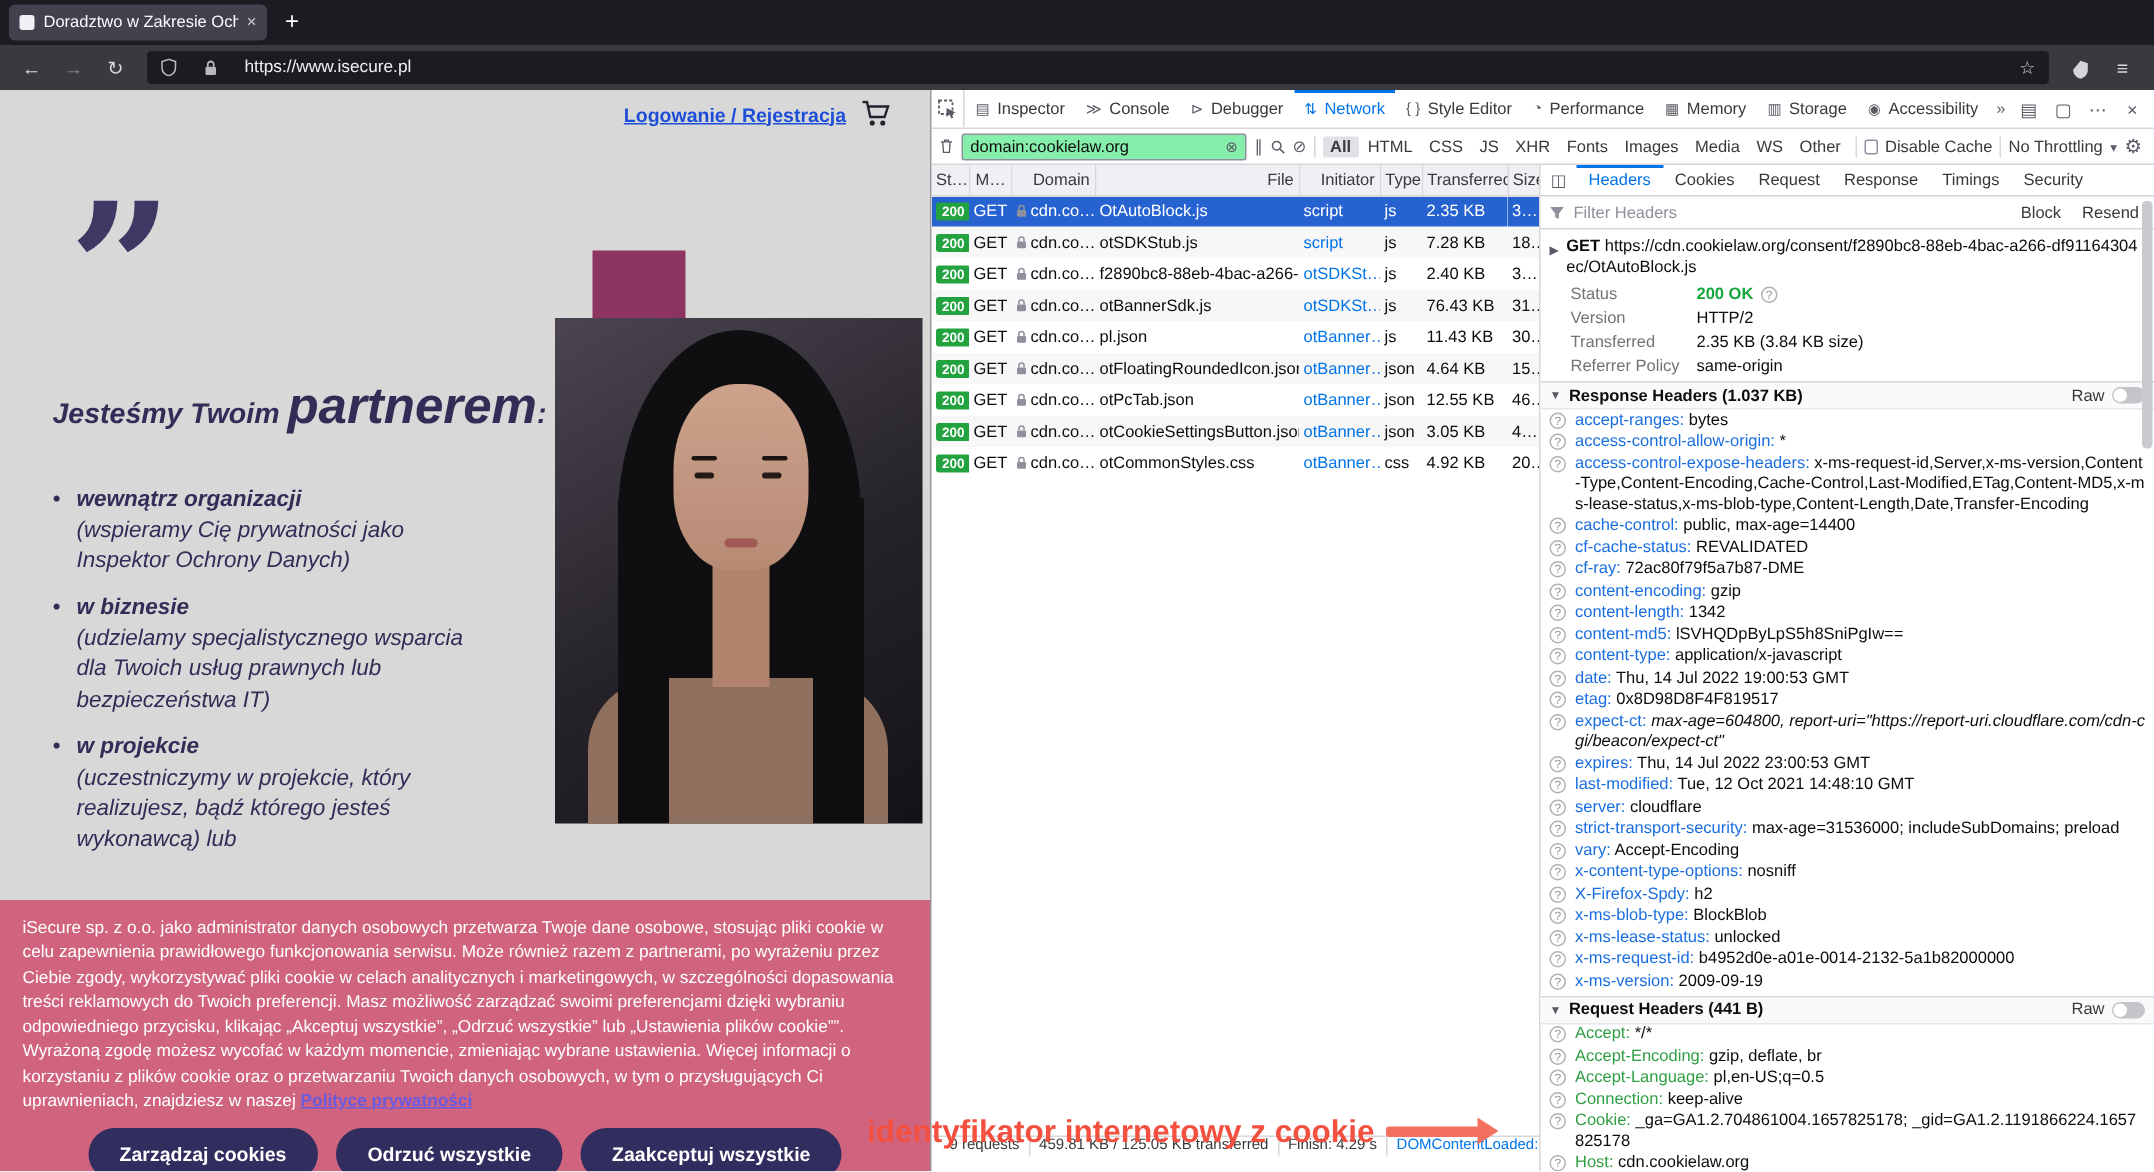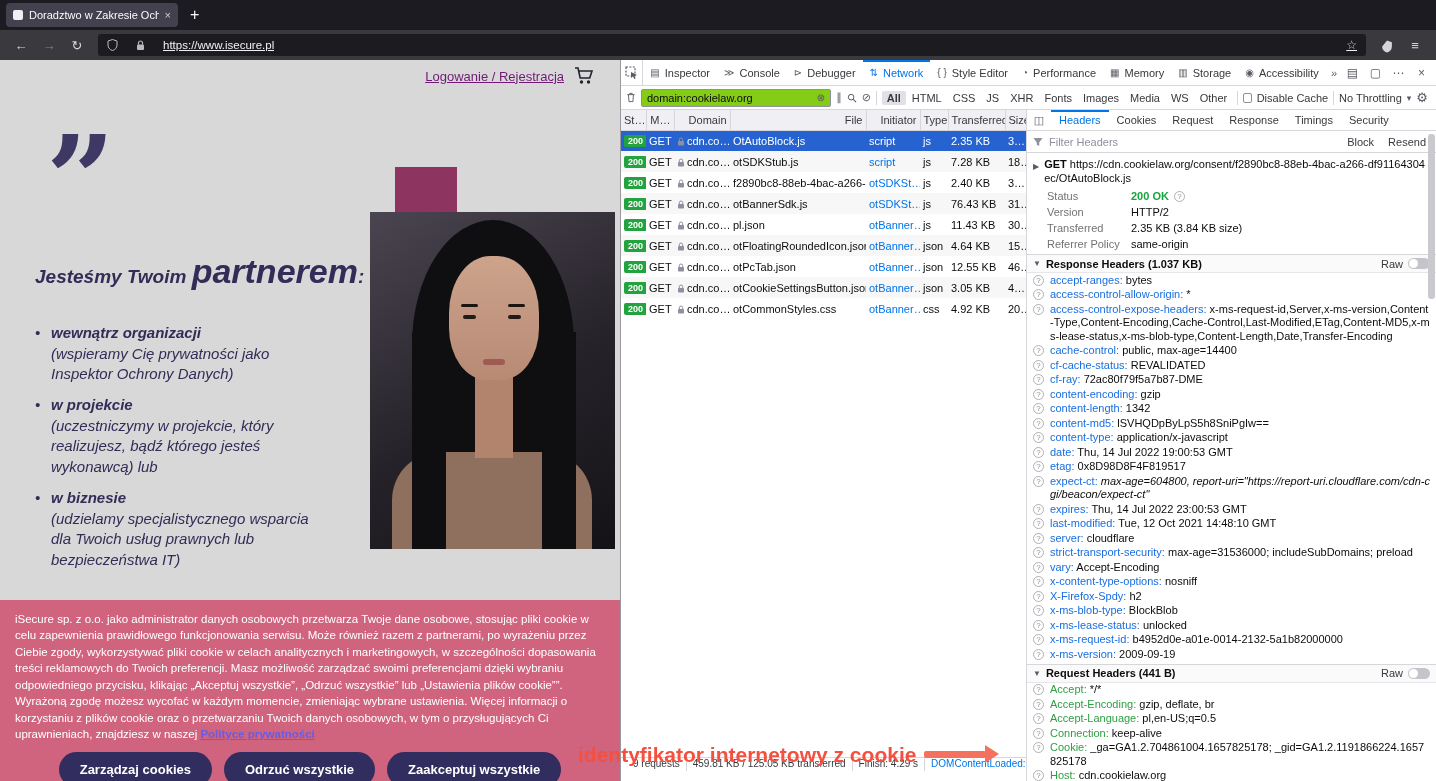--- a/index.html
+++ b/index.html
@@ -10,37 +10,37 @@
   .tabbar { position:absolute; top:0; left:0; width:100%; height:30px; background:#1c1b22; display:flex; align-items:center; padding-left:6px; }
   .tab { width:172px; height:24px; background:#42414d; border-radius:4px; display:flex; align-items:center; gap:6px; padding:0 7px; color:#fbfbfe; font-size:11px; }
   .favicon { width:10px; height:10px; border-radius:2px; background:#f0f0f4; flex:0 0 10px; }
   .tab-title { flex:1; white-space:nowrap; overflow:hidden; }
   .tab-close { color:#cfcfd4; font-size:11px; }
   .newtab { color:#fbfbfe; font-size:16px; margin-left:12px; }
 
   .navbar { position:absolute; top:30px; left:0; width:100%; height:30px; background:#39393e; display:flex; align-items:center; gap:2px; padding:0 8px; }
   .nav-icon { color:#d6d6da; width:26px; text-align:center; font-size:13px; flex:0 0 26px; }
   .nav-icon.dim { color:#82828a; }
-  .urlbar { flex:1; height:22px; background:#1c1c20; border-radius:3px; display:flex; align-items:center; padding:0 9px; gap:18px; color:#f0f0f4; font-size:11.5px; margin:0 6px;text-decoration:underline; }
+  .urlbar { flex:1; height:22px; background:#1c1c20; border-radius:3px; display:flex; align-items:center; padding:0 9px; gap:18px; color:#f0f0f4; font-size:11.5px; margin:0 6px; }
   .url-text { white-space:nowrap; overflow:hidden; }
   .star { margin-left:auto; color:#cfcfd4; font-size:12px; }
 
   
   .page { position:absolute; top:60px; left:0; width:620px; height:721px; background:#d8d8d8; overflow:hidden; }
   .site-header { height:55px; background:#fff; position:relative; display:flex; align-items:center; }
   .logo { display:flex; align-items:center; gap:7px; margin-left:14px; }
   .logo-text { font-size:23px; color:#433e69; font-weight:bold; letter-spacing:.3px; }
   .lang { position:absolute; top:0; height:55px; width:52px; display:flex; align-items:center; justify-content:center; font-size:13px; font-weight:bold; }
   .lang-pl { right:113px; background:#ededed; color:#e2503f; }
   .lang-en { right:61px; background:#fff; color:#3c3c44; }
   .hamburger { position:absolute; right:18px; top:15px; width:40px; }
   .hamburger span { display:block; height:5px; background:#e2503f; border-radius:3px; margin-bottom:6px; }
 
   .login-row { height:32px; display:flex; align-items:center; justify-content:flex-end; padding-right:26px; gap:10px; }
-  .login-link { font-size:13px; font-weight:normal; color:#701a75; text-decoration:underline; }
+  .login-link { font-size:13px; font-weight:bold; color:#1d4ed8; text-decoration:underline; }
 
   .hero { position:relative; height:634px; }
   .quote { position:absolute; left:46px; top:28px; font-family:"DejaVu Serif",serif; font-weight:bold; font-size:120px; line-height:1; color:#3e3865; height:90px; overflow:visible; }
   .accent-rect { position:absolute; left:395px; top:75px; width:62px; height:46px; background:#8d3560; }
   .photo { position:absolute; left:370px; top:120px; width:245px; height:337px; background:linear-gradient(150deg,#4a4550 0%,#262229 55%,#141217 100%); overflow:hidden; }
   .ph-hair { position:absolute; left:42px; top:8px; width:162px; height:250px; background:#0f0e11; border-radius:50% 50% 40% 40%; }
   .ph-shoulders { position:absolute; left:22px; top:240px; width:200px; height:110px; background:#8f6f5d; border-radius:48px 48px 0 0; }
   .ph-hairl { position:absolute; left:42px; top:120px; width:34px; height:217px; background:#0f0e11; }
   .ph-hairr { position:absolute; left:172px; top:120px; width:34px; height:217px; background:#0f0e11; }
   .ph-face { position:absolute; left:79px; top:44px; width:90px; height:124px; background:linear-gradient(#cda38c,#b78a74); border-radius:46% 46% 42% 42%; }
@@ -71,21 +71,21 @@
   .dt-tab { display:flex; align-items:center; gap:5px; padding:0 7px; color:#38383d; position:relative; cursor:pointer; white-space:nowrap; }
   .dt-tab .ticon { font-size:10px; color:#5b5b66; }
   .dt-tab.selected { color:#0074e8; }
   .dt-tab.selected .ticon { color:#0074e8; }
   .dt-tab.selected::after { content:""; position:absolute; left:0; right:0; top:0; height:2px; background:#0074e8; }
   .dt-chevrons { display:flex; align-items:center; color:#5b5b66; padding:0 5px; }
   .dt-toolbar-right { margin-left:auto; display:flex; align-items:center; gap:2px; padding-right:4px; color:#5b5b66; }
   .dt-toolbar-right span { width:21px; text-align:center; font-size:12px; }
 
   .dt-filterbar { flex:0 0 24px; border-bottom:1px solid #d7d7db; display:flex; align-items:center; padding:0 5px; gap:5px; white-space:nowrap; overflow:hidden; }
-  .dt-filter-input { width:228px; height:18px; border:1px solid #8f8f9d; border-radius:2px; display:flex; align-items:center; padding:0 5px; gap:4px; background:#84cc16; }
+  .dt-filter-input { width:228px; height:18px; border:1px solid #8f8f9d; border-radius:2px; display:flex; align-items:center; padding:0 5px; gap:4px; background:#86efac; }
   .dt-filter-input .val { flex:1; overflow:hidden; }
   .dt-filter-input .clear { color:#5b5b66; font-size:10px; }
   .fb-icon { color:#5b5b66; font-size:11px; }
   .fb-sep { width:1px; height:14px; background:#d7d7db; }
   .ftype { padding:1px 5px; border-radius:2px; color:#38383d; cursor:pointer; }
   .ftype.selected { background:#e0e0e6; font-weight:bold; }
   .fb-check { width:10px; height:10px; border:1px solid #8f8f9d; border-radius:2px; background:#fff; }
   .fb-label { color:#38383d; }
   .fb-caret { color:#5b5b66; font-size:9px; }
   .fb-gear { margin-left:auto; color:#5b5b66; font-size:13px; padding-right:3px; }
@@ -213,22 +213,22 @@
         <div class="ph-brow" style="left:91px"></div>
         <div class="ph-brow" style="left:138px"></div>
         <div class="ph-eye" style="left:93px"></div>
         <div class="ph-eye" style="left:138px"></div>
         <div class="ph-lips"></div>
       </div>
       <div class="hero-text">
         <div class="headline"><span>Jesteśmy Twoim </span><span class="big">partnerem</span><span>:</span></div>
         <ul class="bullets" id="bullets">
             <li><span class="b">wewnątrz organizacji</span><span>(wspieramy Cię prywatności jako Inspektor Ochrony Danych)</span></li>
+            <li><span class="b">w biznesie</span><span>(udzielamy specjalistycznego wsparcia dla Twoich usług prawnych lub bezpieczeństwa IT)</span></li>
             <li><span class="b">w projekcie</span><span>(uczestniczymy w projekcie, który realizujesz, bądź którego jesteś wykonawcą) lub</span></li>
-            <li><span class="b">w biznesie</span><span>(udzielamy specjalistycznego wsparcia dla Twoich usług prawnych lub bezpieczeństwa IT)</span></li>
           </ul>
       </div>
     </div>
 
     <div class="cookie-banner">
       <div class="cookie-text"><span>iSecure sp. z o.o. jako administrator danych osobowych przetwarza Twoje dane osobowe, stosując pliki cookie w celu zapewnienia prawidłowego funkcjonowania serwisu. Może również razem z partnerami, po wyrażeniu przez Ciebie zgody, wykorzystywać pliki cookie w celach analitycznych i marketingowych, w szczególności dopasowania treści reklamowych do Twoich preferencji. Masz możliwość zarządzać swoimi preferencjami dzięki wybraniu odpowiedniego przycisku, klikając „Akceptuj wszystkie”, „Odrzuć wszystkie” lub „Ustawienia plików cookie””. Wyrażoną zgodę możesz wycofać w każdym momencie, zmieniając wybrane ustawienia. Więcej informacji o korzystaniu z plików cookie oraz o przetwarzaniu Twoich danych osobowych, w tym o przysługujących Ci uprawnieniach, znajdziesz w naszej </span><span class="cookie-link">Polityce prywatności</span></div>
       <div class="cookie-buttons" id="cookie-buttons">
           <button class="cookie-btn">Zarządzaj cookies</button>
           <button class="cookie-btn">Odrzuć wszystkie</button>
           <button class="cookie-btn">Zaakceptuj wszystkie</button>

